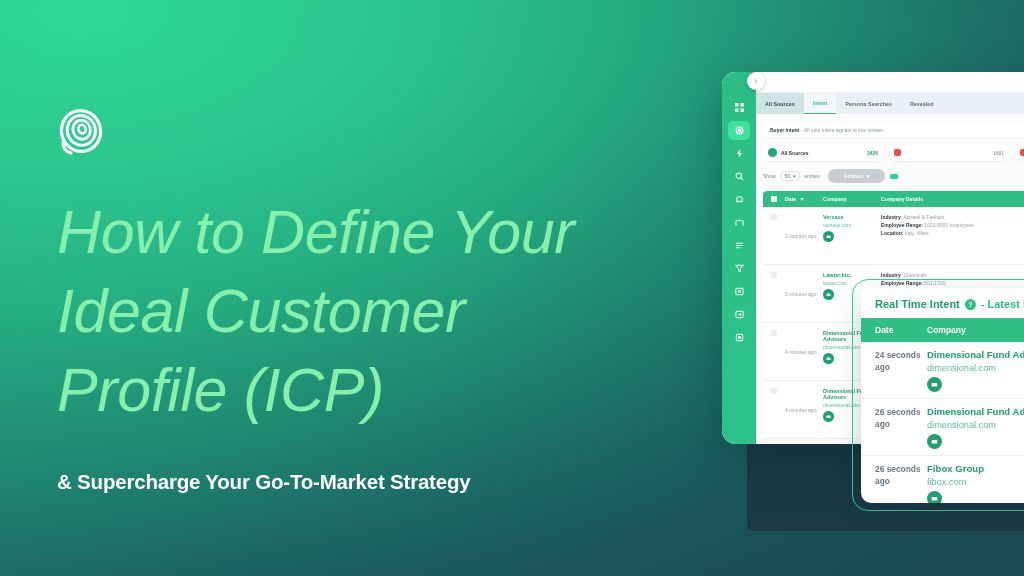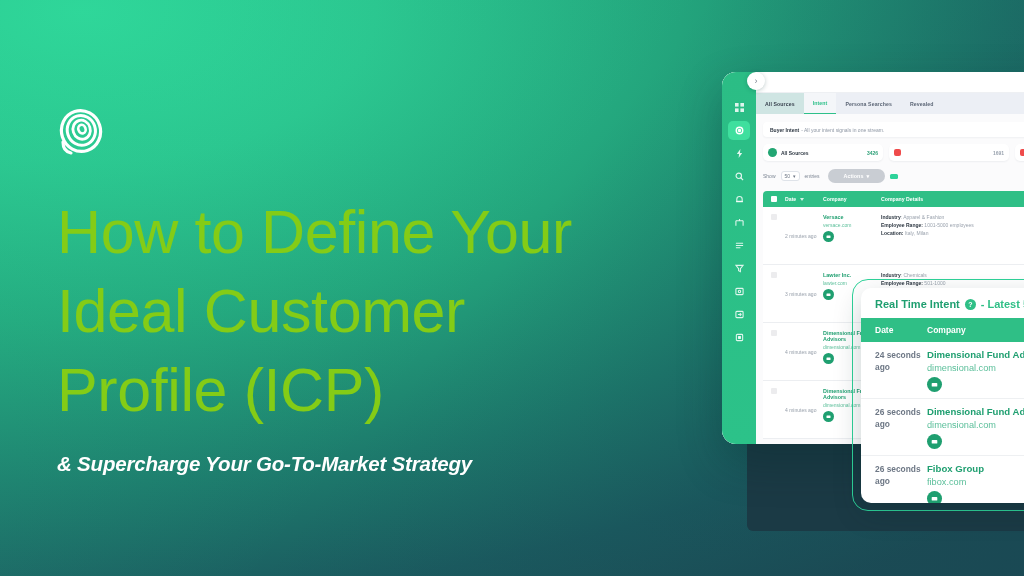--- a/index.html
+++ b/index.html
@@ -26,30 +26,30 @@
     position:absolute; left:57px; top:108px; width:600px;
   }
 
   #logo { width:48px; height:48px; display:block; }
 
   #headline {
     margin-top:37px;
     font-size:61px;
     line-height:79px;
     font-weight:300;
-    color:#84cc16;
+    color:#86efac;
     letter-spacing:-0.4px;
     white-space:pre-line;
+    font-style:italic;
   }
 
   #subhead {
-    margin-top:22px;
+    margin-top:40px;
     font-size:20.5px;
     font-weight:bold;
-    font-style:italic;
     color:#ffffff;
     letter-spacing:-0.2px;
   }
 
   
   #dash-wrap {
     position:absolute;
     left:722px; top:72px;
     width:420px; height:372px;
     border-radius:14px;

